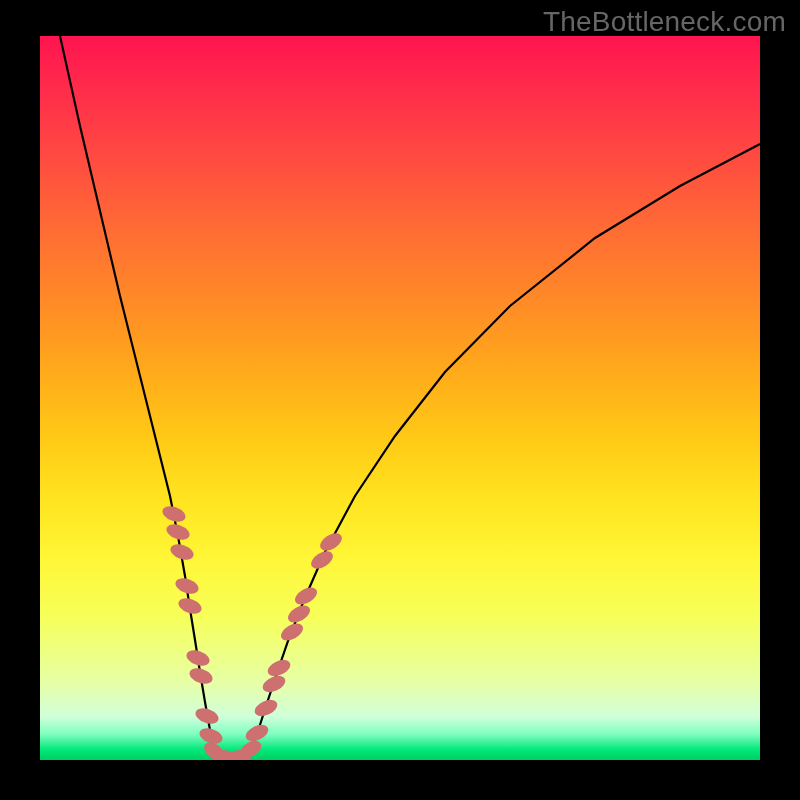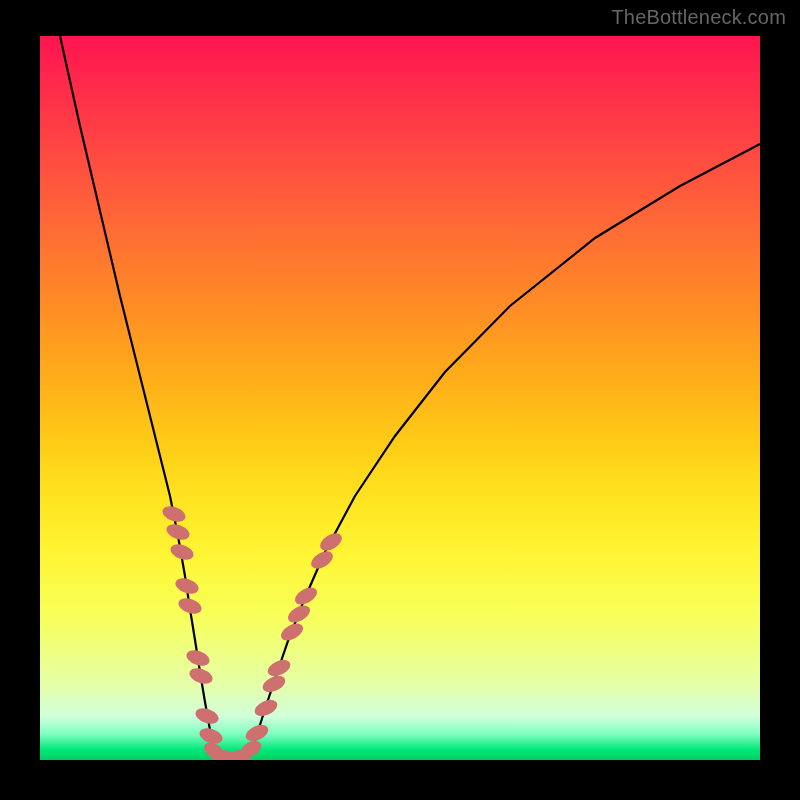--- a/index.html
+++ b/index.html
@@ -40,21 +40,21 @@
       #80ffc0 96.4%,
       #00e87a 98.6%,
       #00d060 100%
     );
   }
   .attribution {
     position: absolute;
     top: 6px;
     right: 14px;
     color: #666;
-    font-size: 20px;
+    font-size: 28px;
     font-weight: 500;
     letter-spacing: 0.2px;
     user-select: none;
   }
   svg.curve {
     position: absolute;
     left: 0; top: 0;
     width: 720px; height: 724px;
   }
 </style>

